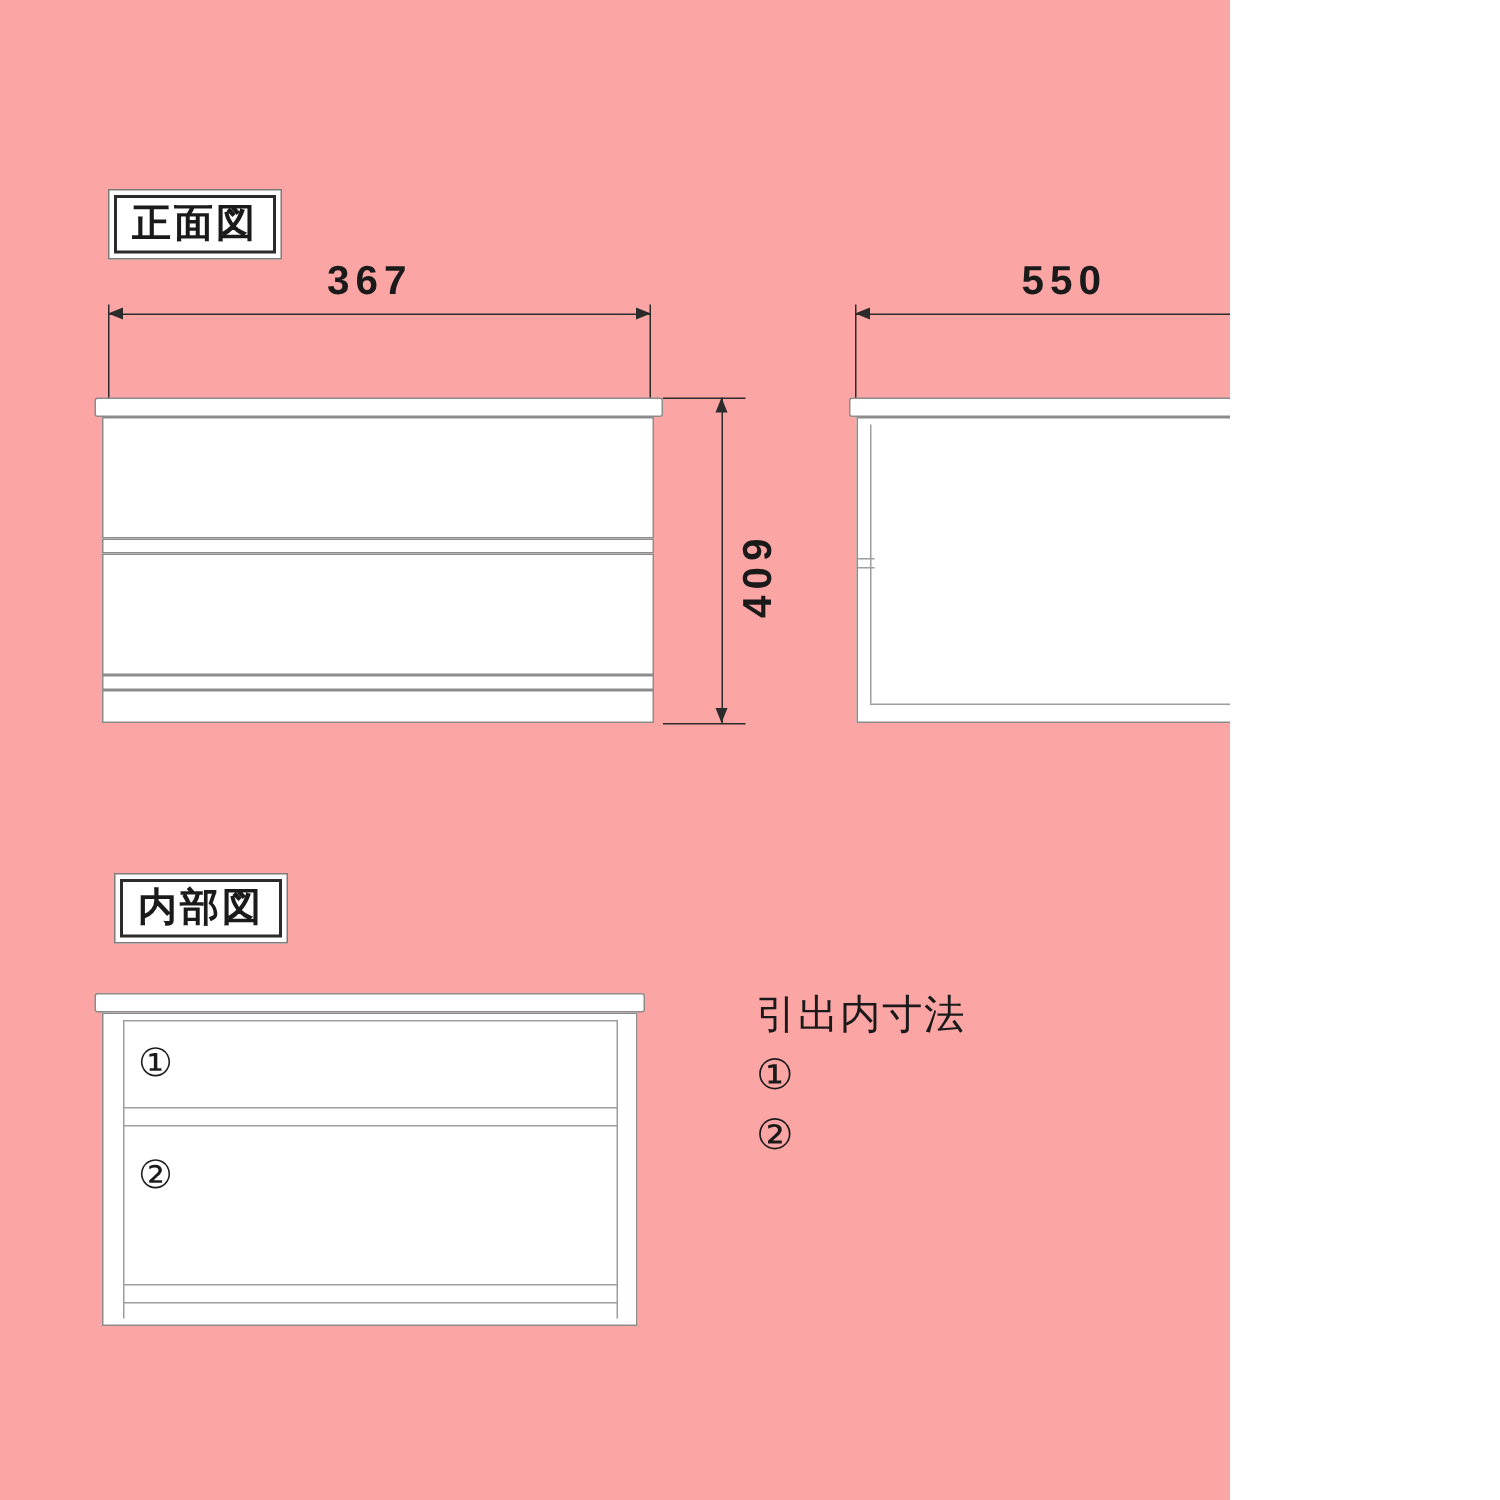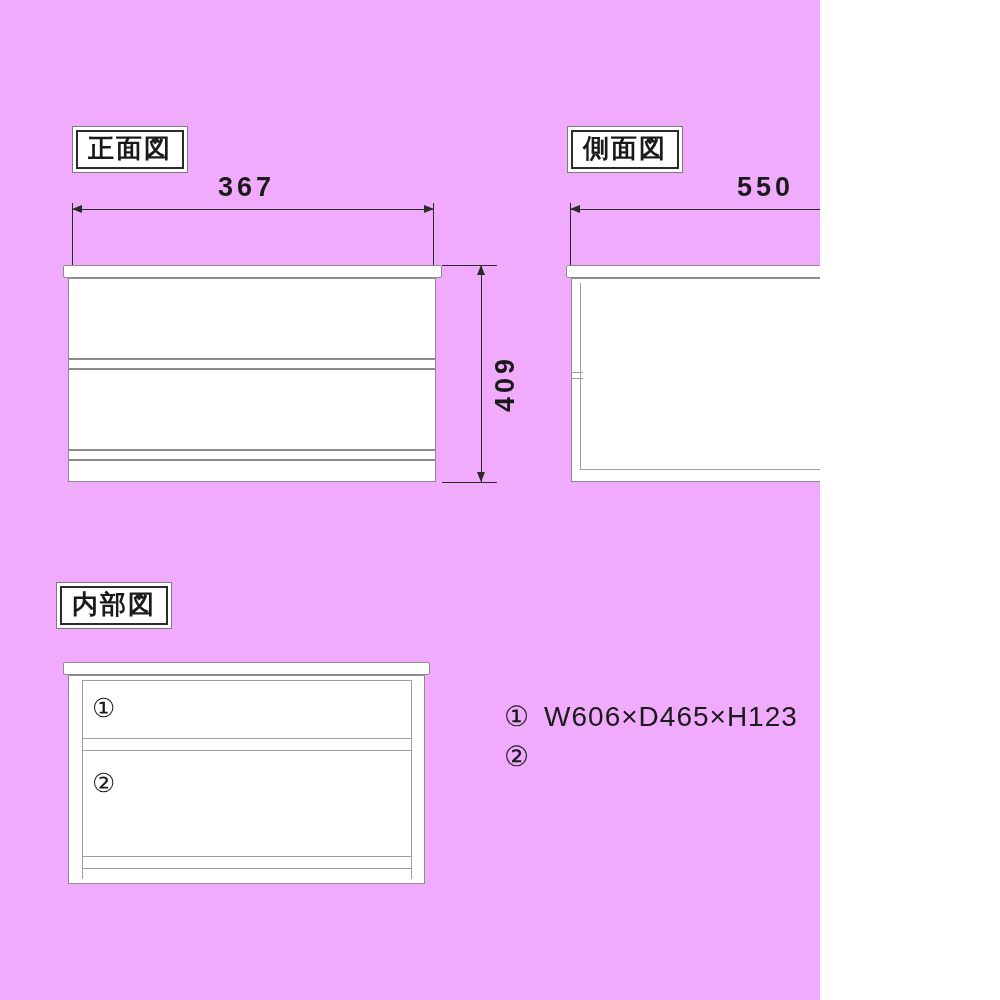--- a/index.html
+++ b/index.html
@@ -4,21 +4,21 @@
 <style>
   html, body {
     margin: 0;
     padding: 0;
     background: #ffffff;
   }
   #page {
     position: relative;
     width: 820px;
     height: 1000px;
-    background: #f0abfc;
+    background: #fca5a5;
     font-family: "Liberation Sans", sans-serif;
     color: #1a1a1a;
     overflow: hidden;
   }
 
   
   .plate {
     position: absolute;
     background: #ffffff;
     border: 1px solid #7b7b7b;
@@ -166,58 +166,55 @@
   <div class="box" style="left:68px; top:450px; width:368px; height:10px;"></div>
   <div class="box" style="left:68px; top:460px; width:368px; height:22px;"></div>
 
   <div class="dimline-v" style="left:481px; top:265px; height:217px;"></div>
   <div class="arrow arrow-up" style="left:477px; top:265px;"></div>
   <div class="arrow arrow-down" style="left:477px; top:472px;"></div>
   <div class="tick-h" style="left:442px; top:265px; width:55px;"></div>
   <div class="tick-h" style="left:442px; top:482px; width:55px;"></div>
   <div class="dim-text-v" style="left:490px; top:412px;">409</div>
 
-  <div class="plate" style="left:567px; top:126px;">
-    <div class="plate-inner">側面図</div>
-  </div>
-
-  <div class="dim-text" style="left:737px; top:172px;">550</div>
+
+  <div class="dim-text" style="left:681px; top:172px;">550</div>
   <div class="dimline-h" style="left:570px; top:209px; width:296px;"></div>
   <div class="arrow arrow-left" style="left:570px; top:205px;"></div>
   <div class="arrow arrow-right" style="left:856px; top:205px;"></div>
   <div class="tick-v" style="left:570px; top:203px; height:70px;"></div>
   <div class="tick-v" style="left:865px; top:203px; height:70px;"></div>
 
   <div class="box" style="left:566px; top:265px; width:303px; height:13px; border-radius:2px;"></div>
   <div class="box" style="left:571px; top:278px; width:293px; height:204px;"></div>
   <div class="line-v" style="left:580px; top:283px; height:186px;"></div>
   <div class="line-h" style="left:571px; top:372px; width:12px;"></div>
   <div class="line-h" style="left:571px; top:378px; width:12px;"></div>
   <div class="line-h" style="left:580px; top:469px; width:284px;"></div>
 
-  <div class="plate" style="left:56px; top:582px;">
+  <div class="plate" style="left:76px; top:582px;">
     <div class="plate-inner">内部図</div>
   </div>
 
   <div class="box" style="left:63px; top:662px; width:367px; height:13px; border-radius:2px;"></div>
   <div class="box" style="left:68px; top:675px; width:357px; height:209px;"></div>
   <div class="line-v" style="left:82px; top:680px; height:199px;"></div>
   <div class="line-v" style="left:411px; top:680px; height:199px;"></div>
   <div class="line-h" style="left:82px; top:680px; width:330px;"></div>
   <div class="line-h" style="left:82px; top:738px; width:330px;"></div>
   <div class="line-h" style="left:82px; top:750px; width:330px;"></div>
   <div class="line-h" style="left:82px; top:856px; width:330px;"></div>
   <div class="line-h" style="left:82px; top:868px; width:330px;"></div>
 
   <div class="circnum" style="left:92px; top:695px;">①</div>
   <div class="circnum" style="left:92px; top:770px;">②</div>
 
+  <div class="notes-title" style="left:504px; top:658px;">引出内寸法</div>
 
   <div class="note-row" style="left:504px; top:700px;">
     <span>①</span>
-    <span>W606×D465×H123</span>
   </div>
 
   <div class="note-row" style="left:504px; top:740px;">
     <span>②</span>
   </div>
 
 </div>
 
 </body></html>

